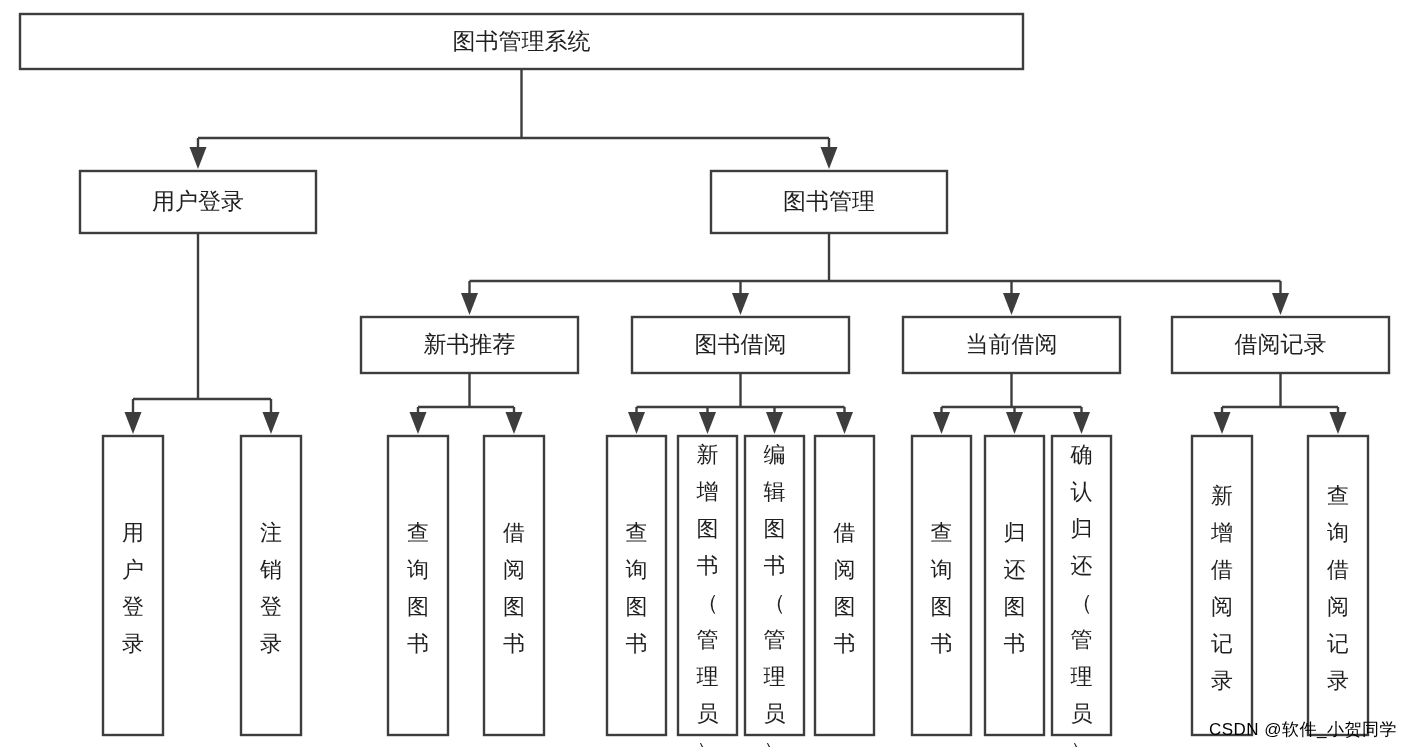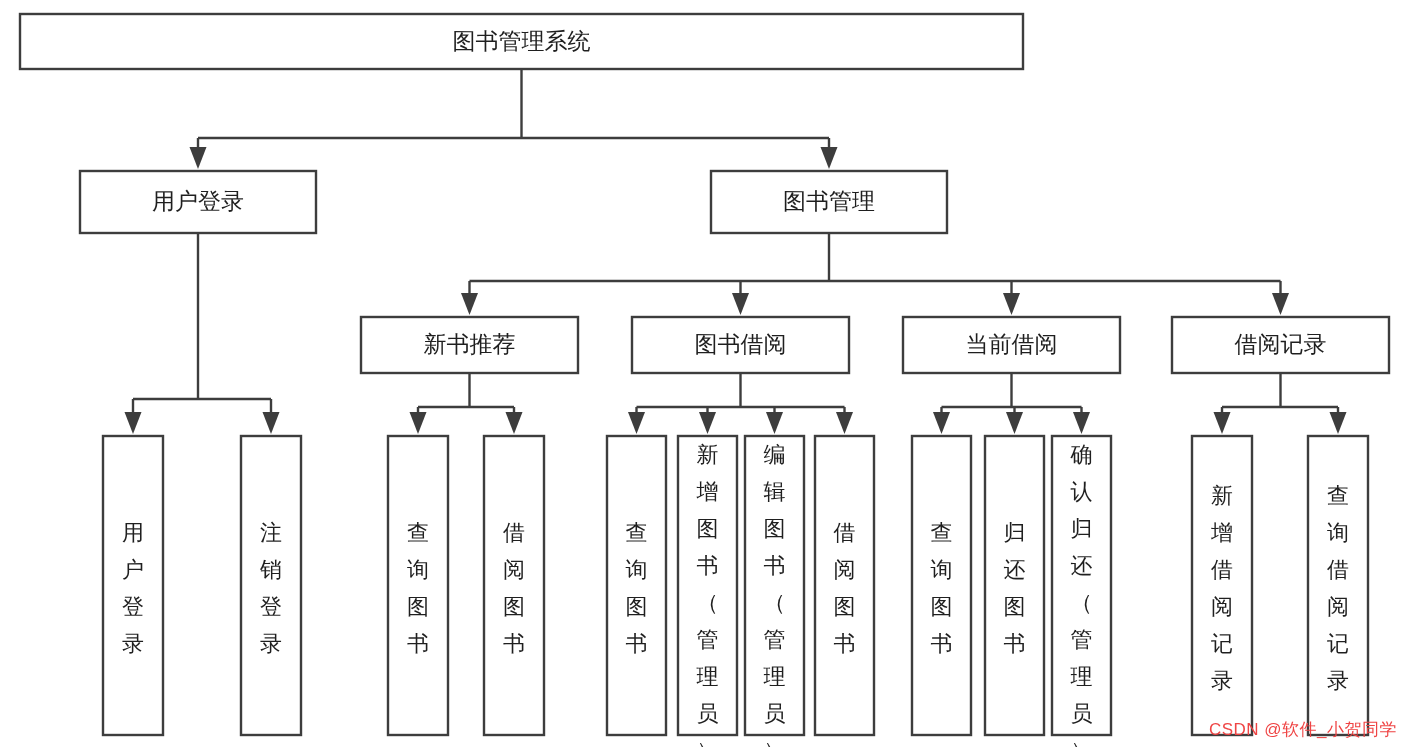--- a/index.html
+++ b/index.html
@@ -46,21 +46,21 @@
   .arrow-head {
     fill: #3d3d3d;
     stroke: none;
   }
   .watermark {
     position: absolute;
     right: 8px;
     bottom: 6px;
     font-family: "Liberation Sans", "DejaVu Sans", sans-serif;
     font-size: 17px;
-    color: #ef4444;
+    color: #000000;
     letter-spacing: 0.5px;
     white-space: nowrap;
     user-select: none;
   }
 </style>
 </head>
 <body>
 
 <svg id="chart-root" viewBox="0 0 1405 747" width="1405" height="747">
   <g id="connector-layer">

